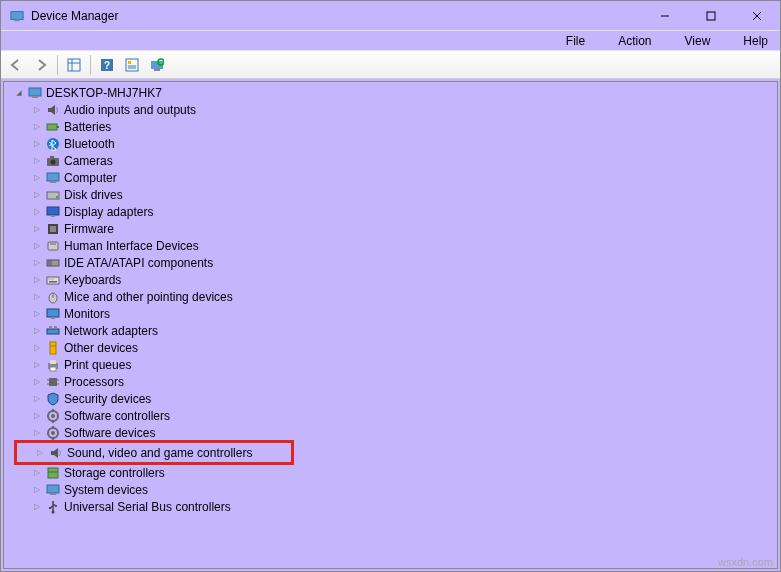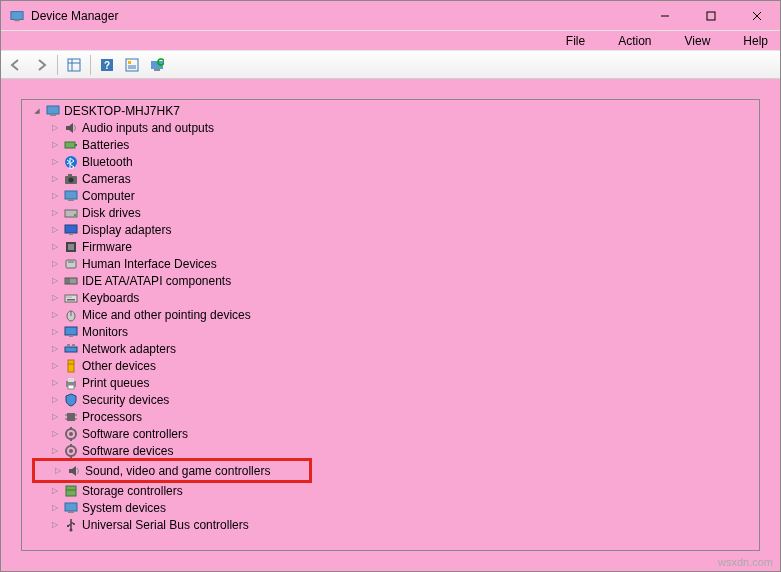--- a/index.html
+++ b/index.html
@@ -10,21 +10,21 @@
     background: #fff;
     color: #000;
     user-select: none;
   }
   .window {
     width: 781px;
     height: 572px;
     border: 1px solid #888;
     display: flex;
     flex-direction: column;
-    background: #f9a8d4;
+    background: #c4b5fd;
   }
   .titlebar {
     height: 30px;
     display: flex;
     align-items: center;
     padding: 0 0 0 8px;
     border-bottom: 1px solid #e5e5e5;
   }
   .titlebar .tb-icon { width: 16px; height: 16px; display:flex; align-items:center; justify-content:center; margin-right: 6px; }
   .titlebar .tb-title { flex: 0 0 auto; }
@@ -52,21 +52,21 @@
   }
   .tb-btn {
     width: 22px; height: 22px;
     display:flex; align-items:center; justify-content:center;
     border: 1px solid transparent;
     border-radius: 2px;
   }
   .tb-sep { width:1px; height:20px; background:#c0c0c0; margin:0 2px; }
   .tree-wrap {
     flex: 1;
-    margin: 20px;
+    margin: 2px;
     border: 1px solid #888;
     overflow-y: auto;
     padding: 2px 0;
     position: relative;
   }
   .tree-row {
     display: flex;
     align-items: center;
     height: 17px;
     padding: 0 4px;
@@ -386,38 +386,38 @@
               <rect x="4" y="9" width="6" height="4" fill="#fff" stroke="#888"></rect>
             </svg>
           </span>
           <span class="label">Print queues</span>
         </div>
         <div class="tree-row">
           <span class="indent" style="width:22px"></span>
           <span class="toggle glyph-right"></span>
           <span class="dev-icon">
             <svg width="14" height="14">
-              <path d="M7 1l5 2v4c0 3-2 5-5 6-3-1-5-3-5-6V3z" fill="#4a90d9" stroke="#247"></path>
-            </svg>
-          </span>
-          <span class="label">Security devices</span>
-        </div>
-        <div class="tree-row">
-          <span class="indent" style="width:22px"></span>
-          <span class="toggle glyph-right"></span>
-          <span class="dev-icon">
-            <svg width="14" height="14">
               <rect x="3" y="3" width="8" height="8" fill="#666"></rect>
               <line x1="1" y1="5" x2="3" y2="5" stroke="#666"></line>
               <line x1="1" y1="9" x2="3" y2="9" stroke="#666"></line>
               <line x1="11" y1="5" x2="13" y2="5" stroke="#666"></line>
               <line x1="11" y1="9" x2="13" y2="9" stroke="#666"></line>
             </svg>
           </span>
           <span class="label">Processors</span>
+        </div>
+        <div class="tree-row">
+          <span class="indent" style="width:22px"></span>
+          <span class="toggle glyph-right"></span>
+          <span class="dev-icon">
+            <svg width="14" height="14">
+              <path d="M7 1l5 2v4c0 3-2 5-5 6-3-1-5-3-5-6V3z" fill="#4a90d9" stroke="#247"></path>
+            </svg>
+          </span>
+          <span class="label">Security devices</span>
         </div>
         <div class="tree-row">
           <span class="indent" style="width:22px"></span>
           <span class="toggle glyph-right"></span>
           <span class="dev-icon">
             <svg width="14" height="14">
               <circle cx="7" cy="7" r="5" fill="none" stroke="#666" stroke-width="2"></circle>
               <circle cx="7" cy="7" r="2" fill="#666"></circle>
               <line x1="7" y1="0" x2="7" y2="3" stroke="#666" stroke-width="2"></line>
               <line x1="7" y1="11" x2="7" y2="14" stroke="#666" stroke-width="2"></line>

